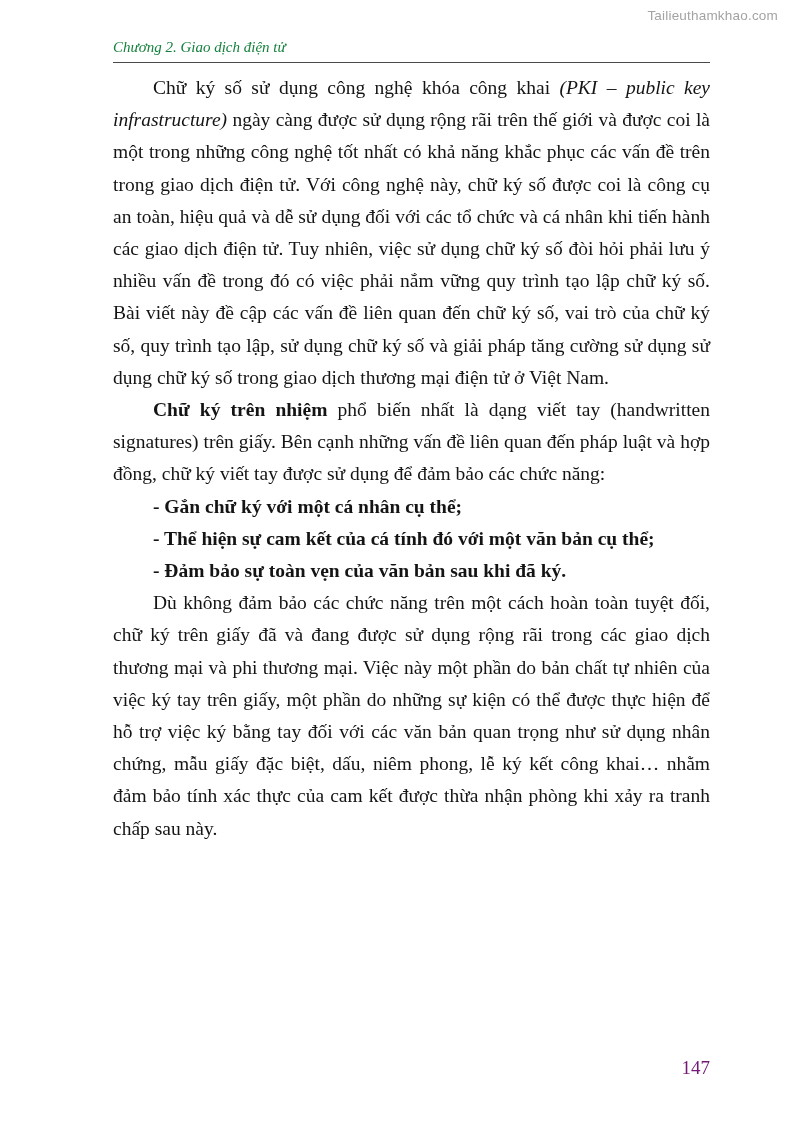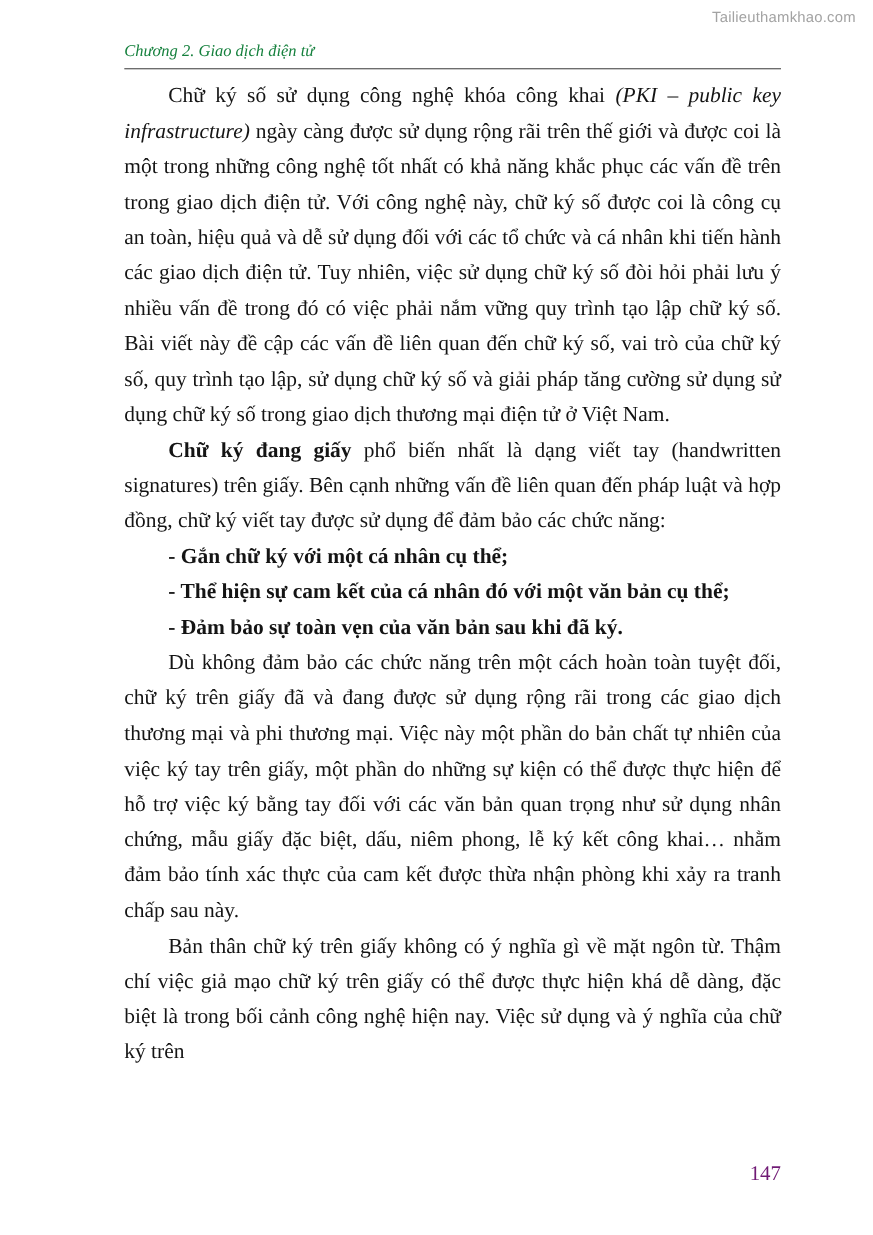--- a/index.html
+++ b/index.html
@@ -81,27 +81,26 @@
   <div class="header">
     <span class="header-text">Chương 2. Giao dịch điện tử</span>
   </div>
 
   <div class="body-text">
 
 
     <p class="indent"><span>Chữ ký số sử dụng công nghệ khóa công khai </span><span class="italic">(PKI – public key infrastructure)</span><span> ngày càng được sử dụng rộng rãi trên thế giới và được coi là một trong những công nghệ tốt nhất có khả năng khắc phục các vấn đề trên trong giao dịch điện tử. Với công nghệ này, chữ ký số được coi là công cụ an toàn, hiệu quả và dễ sử dụng đối với các tổ chức và cá nhân khi tiến hành các giao dịch điện tử. Tuy nhiên, việc sử dụng chữ ký số đòi hỏi phải lưu ý nhiều vấn đề trong đó có việc phải nắm vững quy trình tạo lập chữ ký số. Bài viết này đề cập các vấn đề liên quan đến chữ ký số, vai trò của chữ ký số, quy trình tạo lập, sử dụng chữ ký số và giải pháp tăng cường sử dụng sử dụng chữ ký số trong giao dịch thương mại điện tử ở Việt Nam.</span></p>
 
 
-    <p class="indent"><span class="bold">Chữ ký đang giấy</span><span> phổ biến nhất là dạng viết tay (handwritten signatures) trên giấy. Bên cạnh những vấn đề liên quan đến pháp luật và hợp đồng, chữ ký viết tay được sử dụng để đảm bảo các chức năng:</span></p>
+    <p class="indent"><span class="bold">Chữ ký trên nhiệm</span><span> phổ biến nhất là dạng viết tay (handwritten signatures) trên giấy. Bên cạnh những vấn đề liên quan đến pháp luật và hợp đồng, chữ ký viết tay được sử dụng để đảm bảo các chức năng:</span></p>
 
     <p class="list-item">- Gắn chữ ký với một cá nhân cụ thể;</p>
-    <p class="list-item">- Thể hiện sự cam kết của cá nhân đó với một văn bản cụ thể;</p>
+    <p class="list-item">- Thể hiện sự cam kết của cá tính đó với một văn bản cụ thể;</p>
     <p class="list-item">- Đảm bảo sự toàn vẹn của văn bản sau khi đã ký.</p>
 
     <p class="indent">Dù không đảm bảo các chức năng trên một cách hoàn toàn tuyệt đối, chữ ký trên giấy đã và đang được sử dụng rộng rãi trong các giao dịch thương mại và phi thương mại. Việc này một phần do bản chất tự nhiên của việc ký tay trên giấy, một phần do những sự kiện có thể được thực hiện để hỗ trợ việc ký bằng tay đối với các văn bản quan trọng như sử dụng nhân chứng, mẫu giấy đặc biệt, dấu, niêm phong, lễ ký kết công khai… nhằm đảm bảo tính xác thực của cam kết được thừa nhận phòng khi xảy ra tranh chấp sau này.</p>
 
-    <p class="indent">Bản thân chữ ký trên giấy không có ý nghĩa gì về mặt ngôn từ. Thậm chí việc giả mạo chữ ký trên giấy có thể được thực hiện khá dễ dàng, đặc biệt là trong bối cảnh công nghệ hiện nay. Việc sử dụng và ý nghĩa của chữ ký trên</p>
 
   </div>
 
   <div class="page-number">147</div>
 
 </div>
 
 </body></html>

